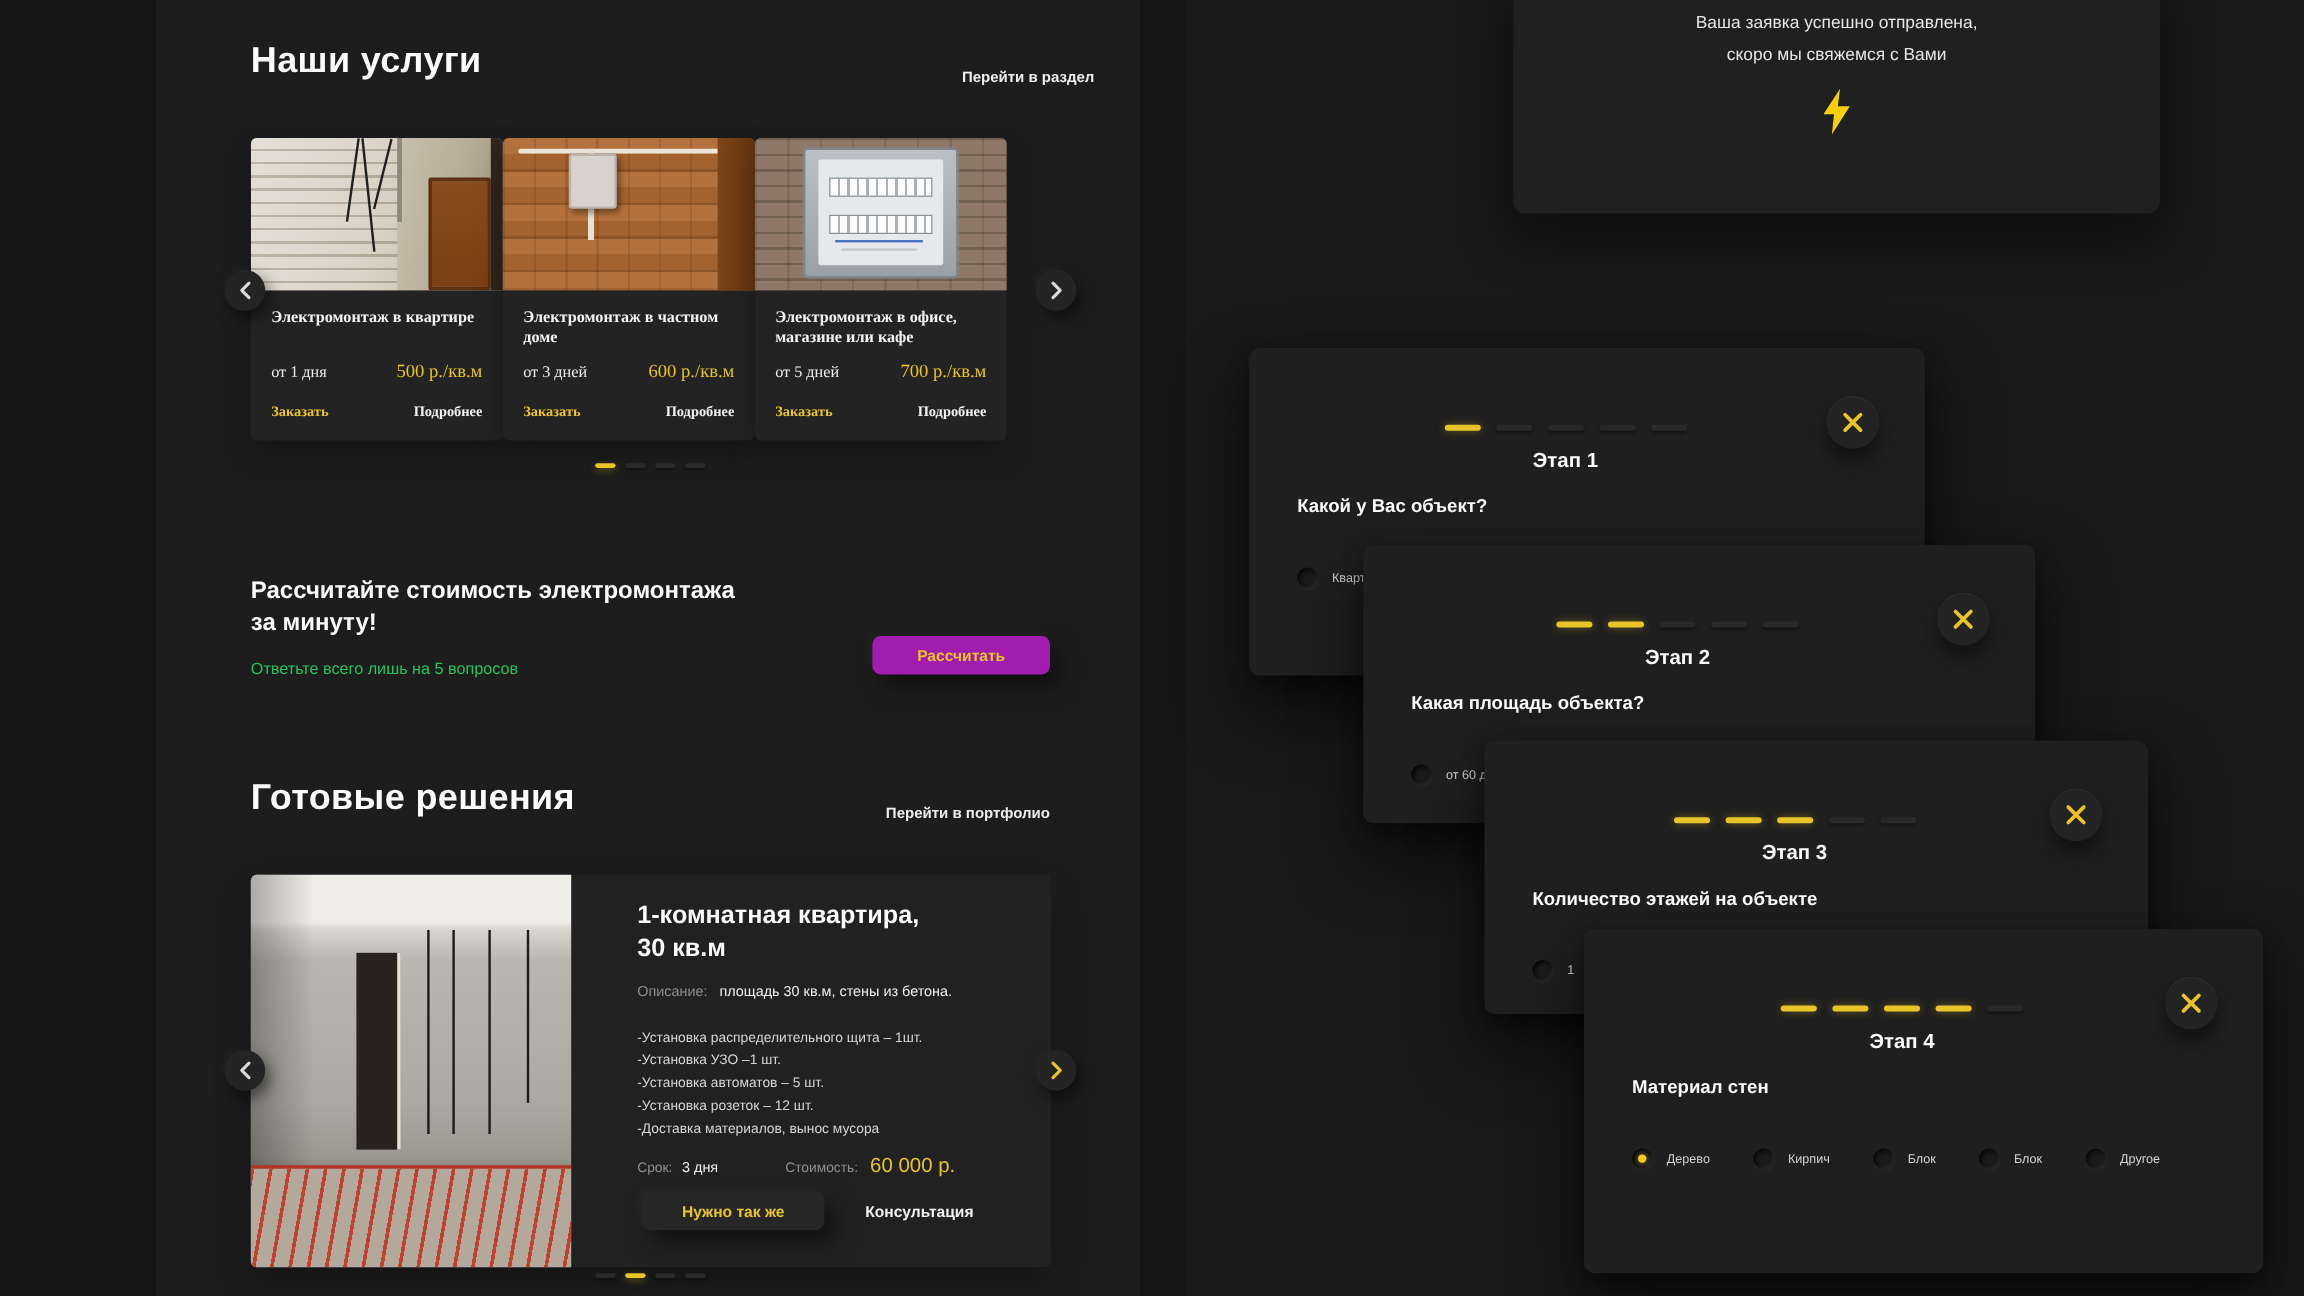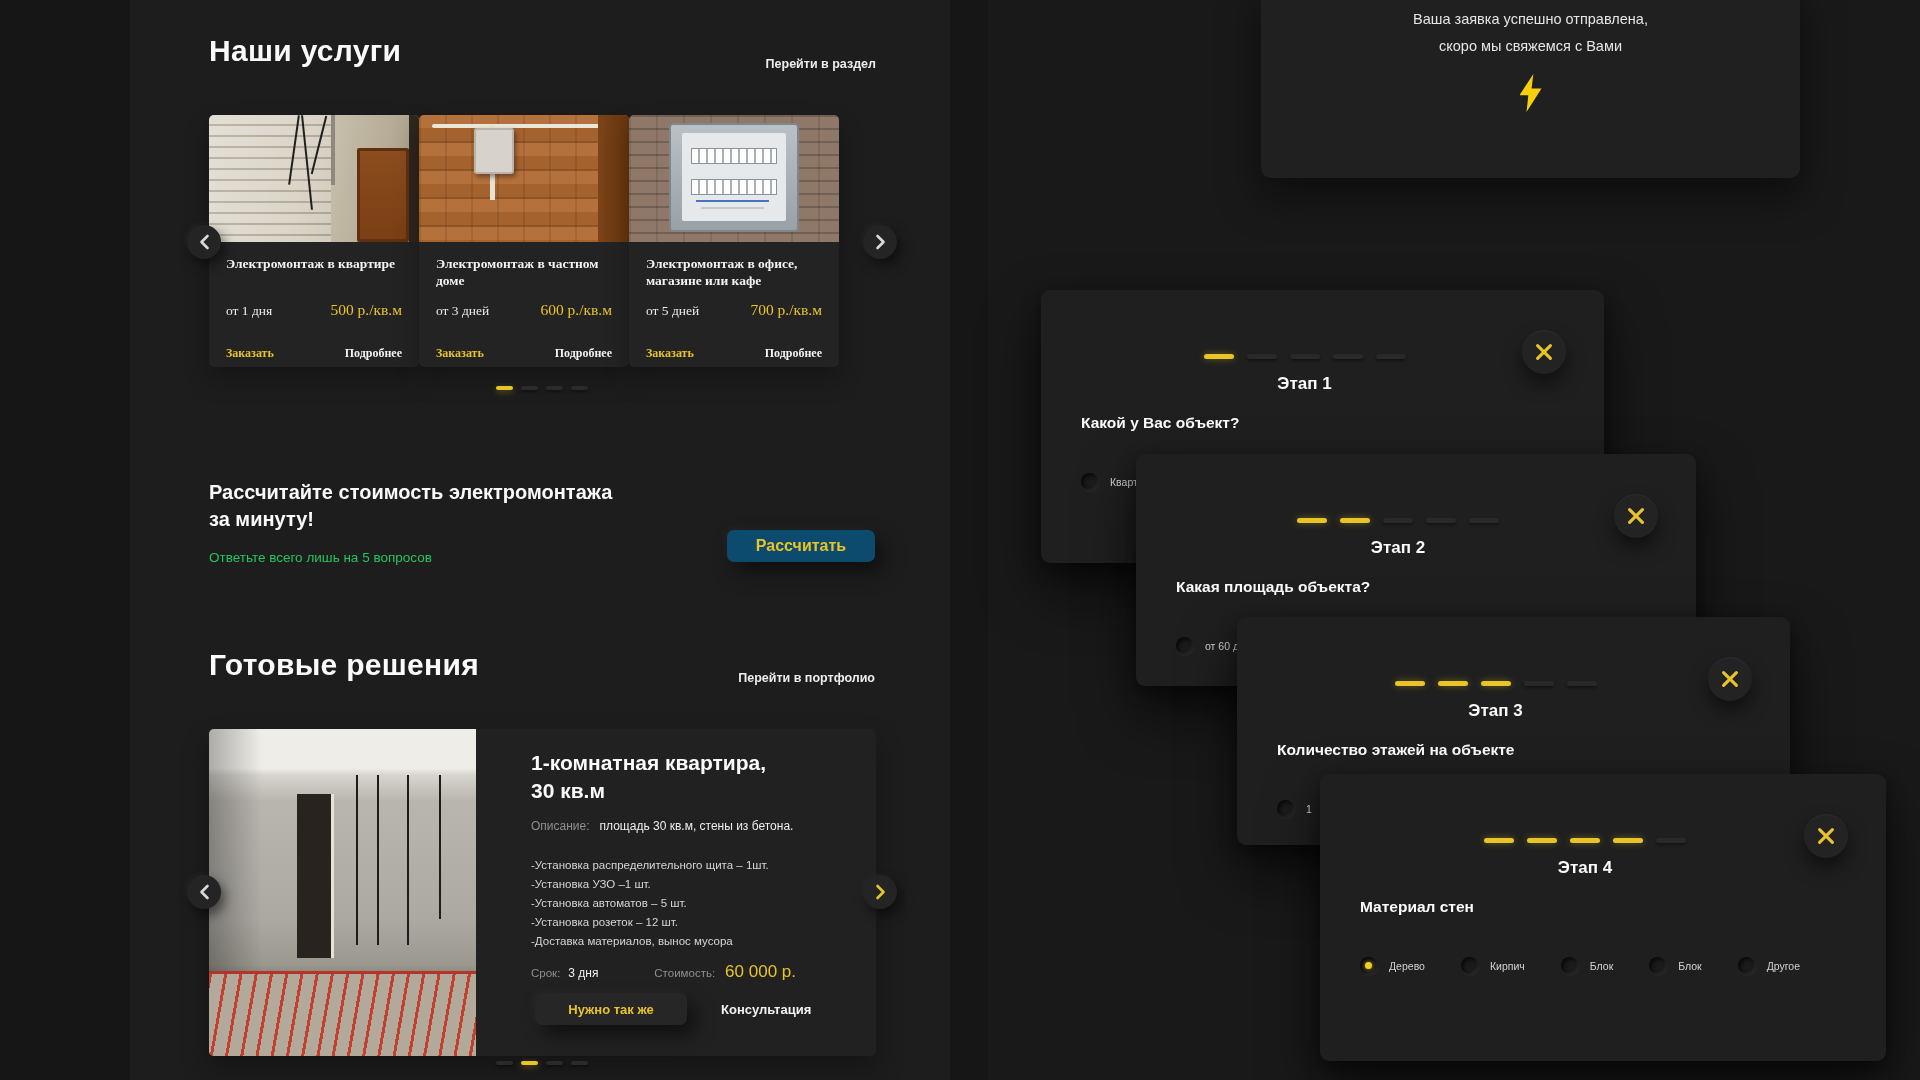--- a/index.html
+++ b/index.html
@@ -20,40 +20,40 @@
   
   .cards-row { position:absolute; left:209px; top:115px; display:flex; gap:0;font-family:Liberation Serif, serif; }
   .svc-card { width:210px; height:252px; background:#232323; border-radius:5px;
               box-shadow:0 12px 24px rgba(0,0,0,.28); overflow:hidden; position:relative; }
   .svc-img { width:100%; height:127px; position:relative; overflow:hidden; }
   .svc-body { padding:13px 17px 0 17px; }
   .svc-title { font-size:13.5px; font-weight:700; line-height:17px; color:#f3f3f3; height:44px; }
   .svc-meta { display:flex; align-items:baseline; justify-content:space-between; margin-top:2px; }
   .svc-duration { font-size:13.5px; color:#ececec; }
   .svc-price { font-size:15.5px; color:#e9c428; }
-  .svc-actions { display:flex; align-items:flex-start; justify-content:space-between; margin-top:27px; }
+  .svc-actions { display:flex; align-items:flex-start; justify-content:space-between; margin-top:17px; }
   .svc-order { font-size:12px; font-weight:700; color:#e9c428; cursor:pointer; }
   .svc-details { font-size:12px; font-weight:700; color:#f2f2f2; cursor:pointer; }
 
   
   .nav-arrow { position:absolute; width:34px; height:34px; border-radius:50%; background:#242424;
                box-shadow:4px 6px 12px rgba(0,0,0,.5), -2px -2px 6px rgba(255,255,255,.03);
                display:flex; align-items:center; justify-content:center; cursor:pointer; }
   .dash-row { position:absolute; display:flex; gap:8px; }
   .dash { width:17px; height:4px; border-radius:2px; background:#2a2a2a;
           box-shadow:0 2px 3px rgba(0,0,0,.35); }
   .dash.active { background:#e9c428; box-shadow:0 2px 6px rgba(233,196,40,.35); }
 
   
   .calc-title { position:absolute; left:209px; top:479px; font-size:20px; font-weight:700; line-height:27px; color:#fafafa; }
   .calc-sub   { position:absolute; left:209px; top:550px; font-size:13.5px; color:#22c55e; }
   .calc-btn   { position:absolute; left:727px; top:530px; width:148px; height:32px; border-radius:7px;
-                background:#0c4a6e; box-shadow:8px 10px 20px rgba(0,0,0,.5), -3px -3px 8px rgba(255,255,255,.03);
+                background:#a21caf; box-shadow:8px 10px 20px rgba(0,0,0,.5), -3px -3px 8px rgba(255,255,255,.03);
                 display:flex; align-items:center; justify-content:center;
-                font-size:16px; font-weight:700; color:#e9c428; cursor:pointer; }
+                font-size:13px; font-weight:700; color:#e9c428; cursor:pointer; }
 
   
   .pf-card { position:absolute; left:209px; top:729px; width:667px; height:327px; background:#212121;
              border-radius:5px; box-shadow:0 14px 28px rgba(0,0,0,.3); }
   .pf-img { position:absolute; left:0; top:0; width:267px; height:327px; overflow:hidden; border-radius:5px 0 0 5px; }
   .pf-title { position:absolute; left:322px; top:20px; font-size:21px; font-weight:700; line-height:28px; color:#fafafa; }
   .pf-desc { position:absolute; left:322px; top:90px; font-size:12px; }
   .pf-desc .lbl { color:#8f8f8f; margin-right:10px; }
   .pf-desc .val { color:#eeeeee; }
   .pf-list { position:absolute; left:322px; top:127px; font-size:11.5px; line-height:19px; color:#d6d6d6; list-style:none; }
@@ -149,21 +149,21 @@
                   background:repeating-linear-gradient(100deg, rgba(198,45,30,.85) 0 3px, transparent 3px 15px); }
   .img4 .baseline { position:absolute; left:0; bottom:25%; width:100%; height:3px; background:#b23527; }
 </style>
 </head>
 <body>
 
 <div class="artboard-left"></div>
 <div class="artboard-right"></div>
 
 <h2 class="section-title" style="left:209px; top:34px;">Наши услуги</h2>
-<div class="section-link" style="right:1044px; top:57px;padding-left:28px;">Перейти в раздел</div>
+<div class="section-link" style="right:1008px; top:57px;padding-left:28px;">Перейти в раздел</div>
 
 <div class="cards-row">
 
   <div class="svc-card">
     <div class="svc-img img1">
       <div class="brick"></div>
         <div class="conduit-v"></div>
       <div class="wire1"></div>
         <div class="wire2"></div>
         <div class="wire3"></div>

